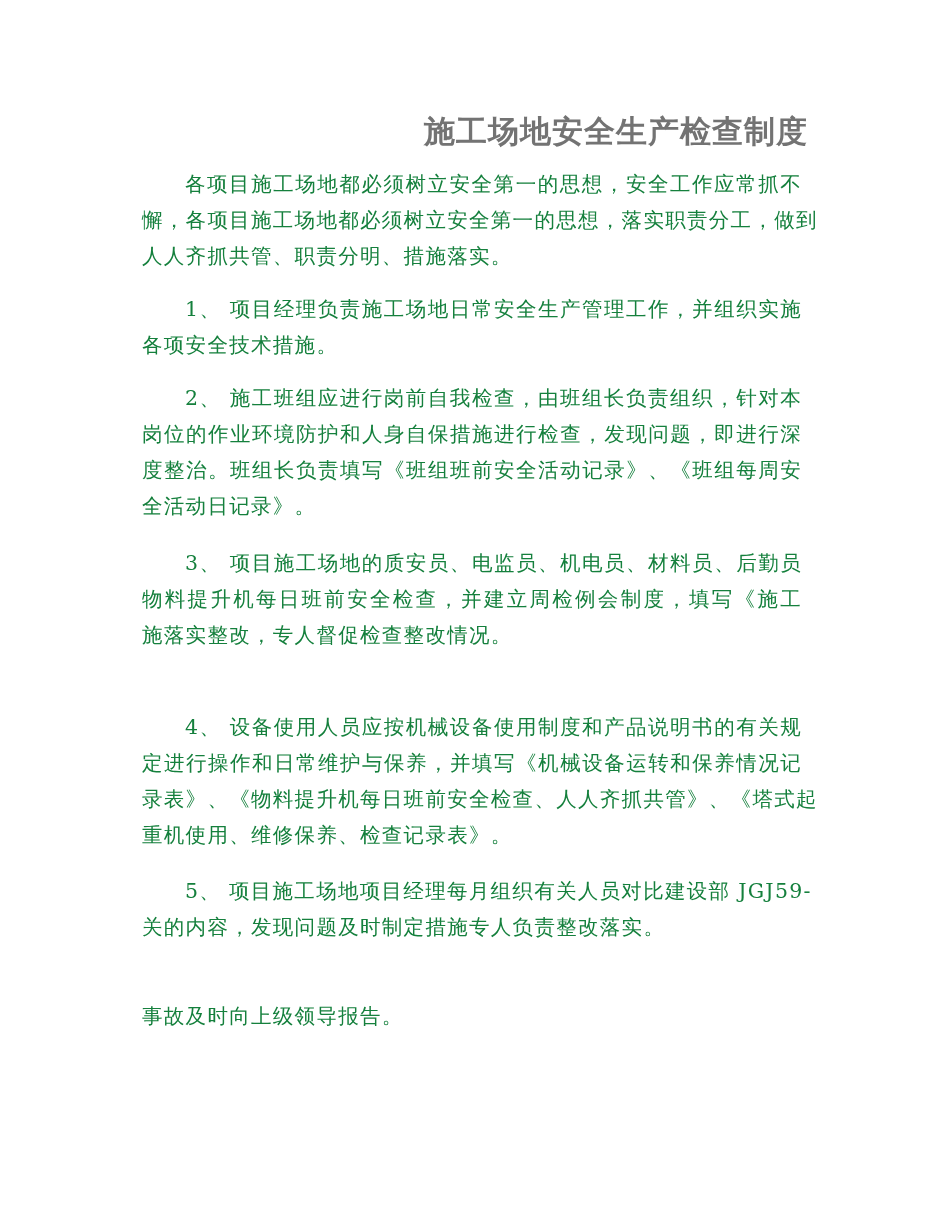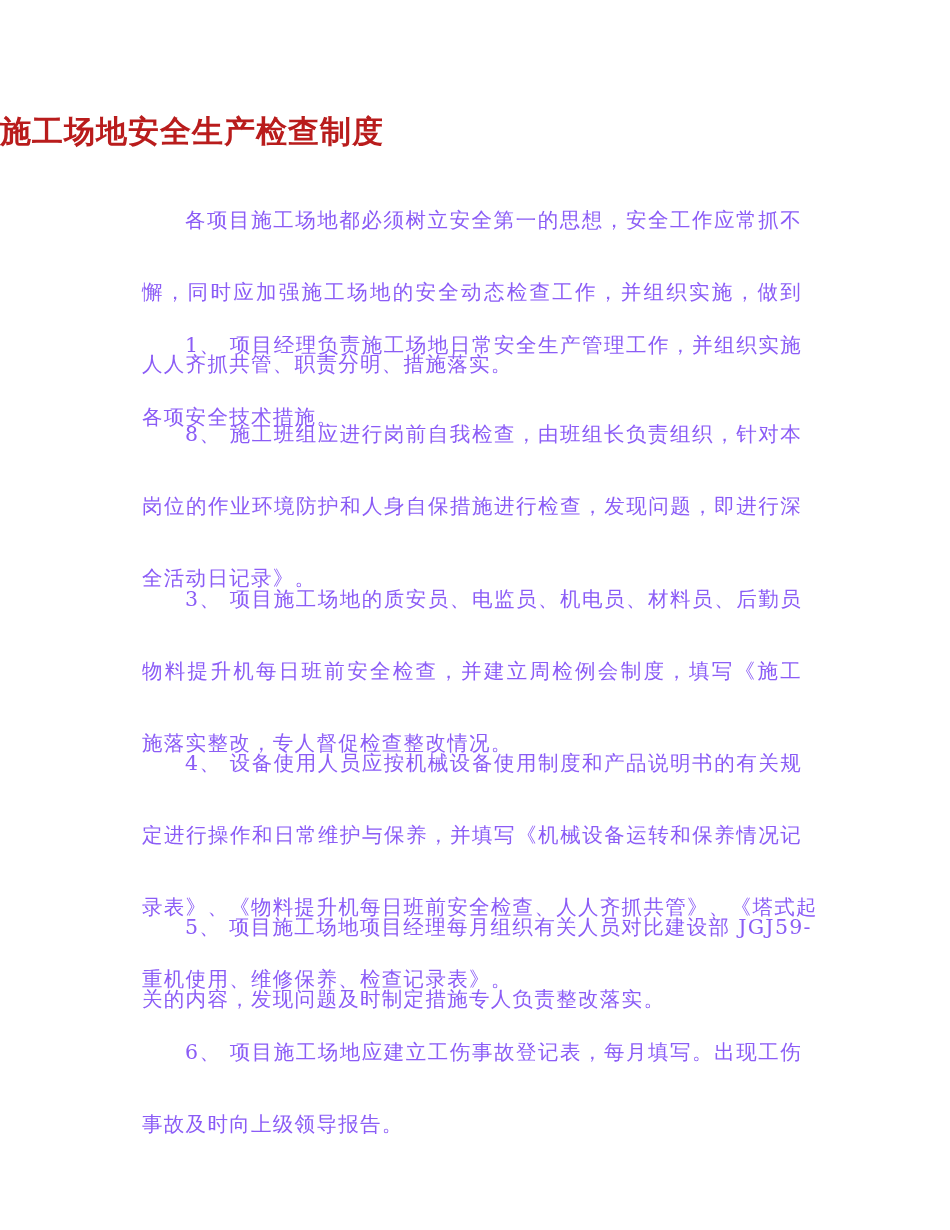--- a/index.html
+++ b/index.html
@@ -3,53 +3,54 @@
   <meta charset="utf-8">
   <style>
     html, body { margin: 0; padding: 0; }
     body {
       width: 950px; height: 1230px; background: #ffffff; position: relative;
       font-family: "DejaVu Serif", "Liberation Serif", serif; color: #111111;
       overflow: hidden;
     }
     .page { position: absolute; left: 0; top: 0; width: 950px; height: 1230px; }
     .title {
-      position: absolute; left: 0; width: 808px; top: 109px; text-align: left;
+      position: absolute; left: 0; width: 808px; top: 109px; text-align: right;
       font-family: "DejaVu Serif", "Liberation Serif", serif;
-      font-size: 31px; font-weight: bold; letter-spacing: 1px; line-height: 44px; color: #b91c1c;
+      font-size: 31px; font-weight: bold; letter-spacing: 1px; line-height: 44px; color: #737373;
     }
     .para { position: absolute; left: 142px; width: 660px; }
     .line {
       height: 36px; line-height: 36px; font-size: 20.5px; white-space: nowrap;
-      letter-spacing: 1.3px; color: #8b5cf6;
-      text-align: justify; text-align-last: justify; margin-top: 36px;
+      letter-spacing: 1.3px; color: #15803d;
+      text-align: justify; text-align-last: justify;
     }
     .line.last { text-align: center; text-align-last: left; }
     .line.first { padding-left: 43px; }
   </style>
 </head>
 <body>
 
 <div class="page">
   <div class="title">施工场地安全生产检查制度</div>
 
   <div class="para" style="top:166px;">
     <div class="line first">各项目施工场地都必须树立安全第一的思想，安全工作应常抓不</div>
-    <div class="line">懈，同时应加强施工场地的安全动态检查工作，并组织实施，做到</div>
+    <div class="line">懈，各项目施工场地都必须树立安全第一的思想，落实职责分工，做到</div>
     <div class="line last">人人齐抓共管、职责分明、措施落实。</div>
   </div>
 
   <div class="para" style="top:291px;">
     <div class="line first">1、 项目经理负责施工场地日常安全生产管理工作，并组织实施</div>
     <div class="line last">各项安全技术措施。</div>
   </div>
 
   <div class="para" style="top:380px;">
-    <div class="line first">8、 施工班组应进行岗前自我检查，由班组长负责组织，针对本</div>
+    <div class="line first">2、 施工班组应进行岗前自我检查，由班组长负责组织，针对本</div>
     <div class="line">岗位的作业环境防护和人身自保措施进行检查，发现问题，即进行深</div>
+    <div class="line">度整治。班组长负责填写《班组班前安全活动记录》、《班组每周安</div>
     <div class="line last">全活动日记录》。</div>
   </div>
 
   <div class="para" style="top:545px;">
     <div class="line first">3、 项目施工场地的质安员、电监员、机电员、材料员、后勤员</div>
     <div class="line">物料提升机每日班前安全检查，并建立周检例会制度，填写《施工</div>
     <div class="line last">施落实整改，专人督促检查整改情况。</div>
   </div>
 
   <div class="para" style="top:709px;">
@@ -58,16 +59,15 @@
     <div class="line">录表》、《物料提升机每日班前安全检查、人人齐抓共管》、《塔式起</div>
     <div class="line last">重机使用、维修保养、检查记录表》。</div>
   </div>
 
   <div class="para" style="top:873px;">
     <div class="line first">5、 项目施工场地项目经理每月组织有关人员对比建设部 JGJ59-</div>
     <div class="line last">关的内容，发现问题及时制定措施专人负责整改落实。</div>
   </div>
 
   <div class="para" style="top:998px;">
-    <div class="line first">6、 项目施工场地应建立工伤事故登记表，每月填写。出现工伤</div>
     <div class="line last">事故及时向上级领导报告。</div>
   </div>
 </div>
 
 </body></html>

